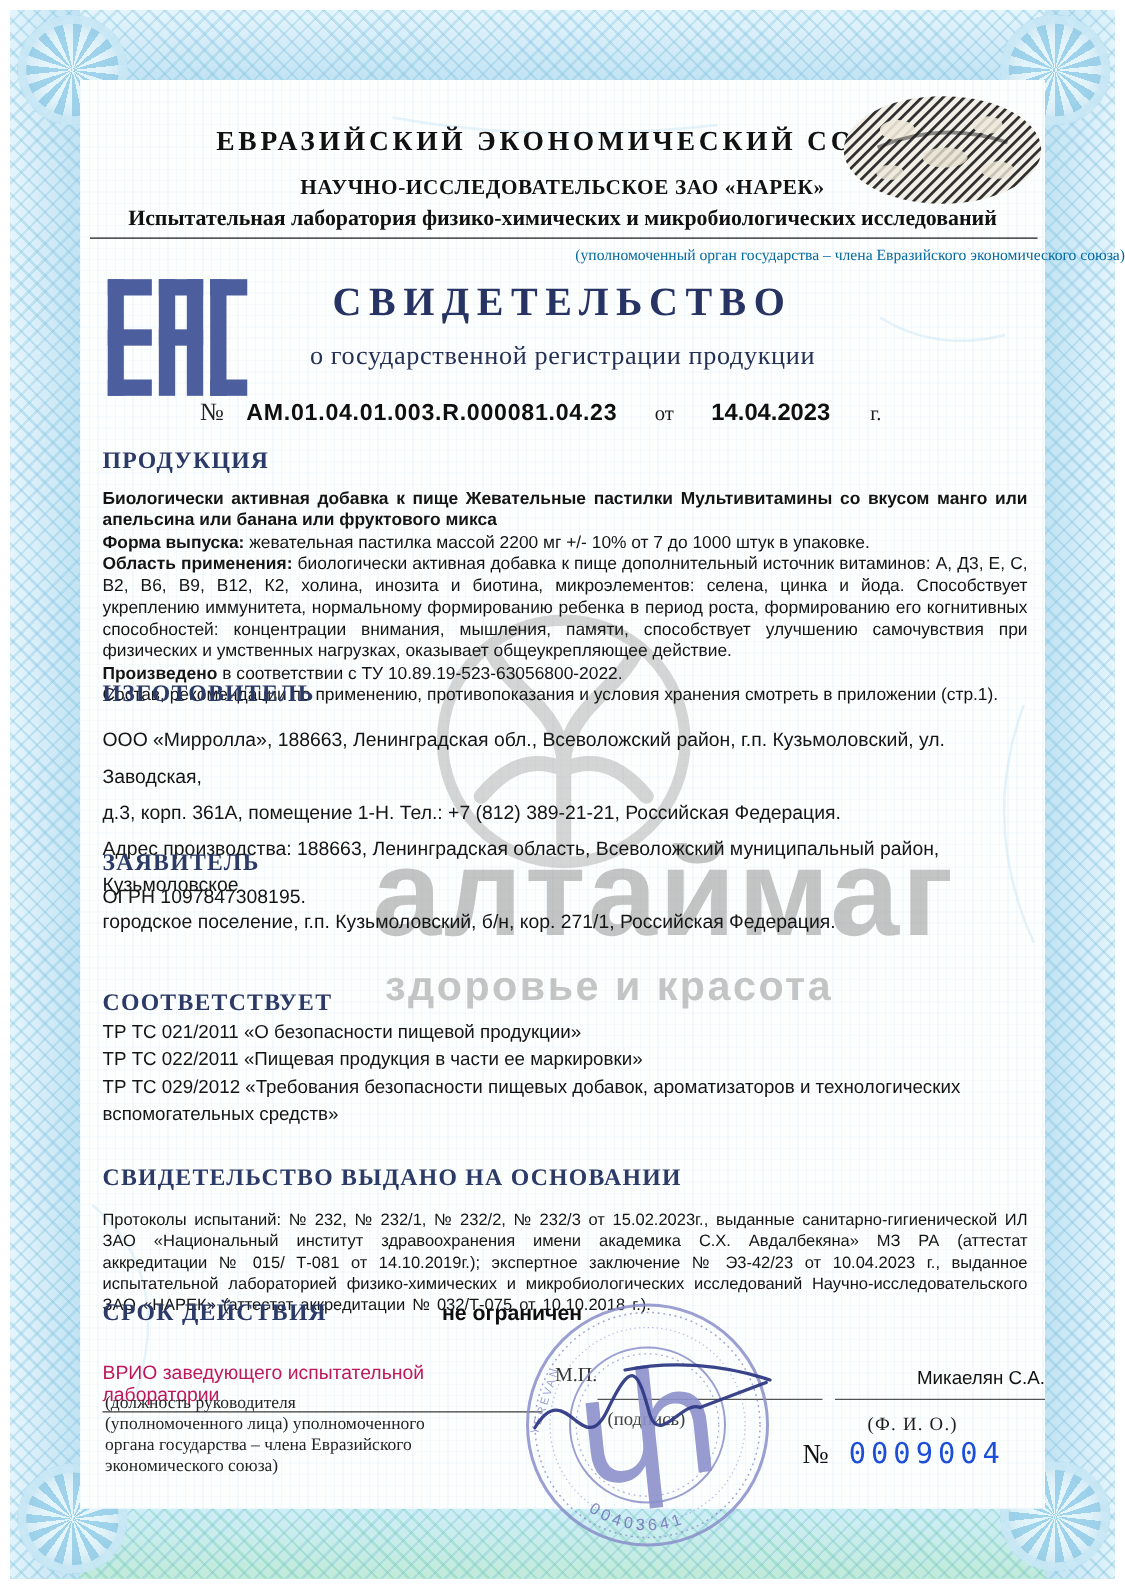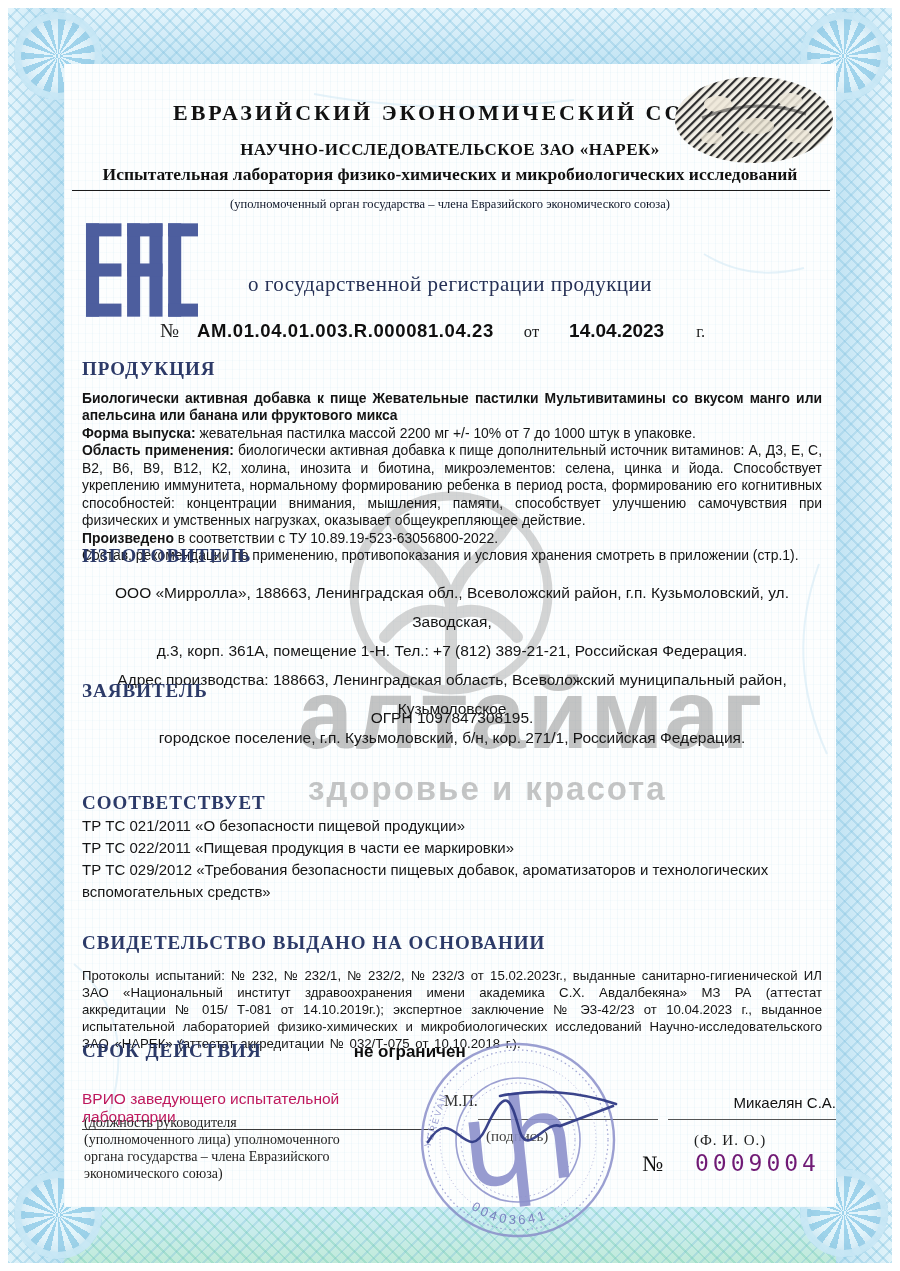--- a/index.html
+++ b/index.html
@@ -63,64 +63,64 @@
   .serif{font-family:"Liberation Serif",serif;}
   .j{text-align:justify;text-align-last:left;}
   .pre{white-space:pre-line;}
   .bb{font-weight:700;}
 
   
   .hdr-union{top:100px;font:700 22px/1.2 "Liberation Serif",serif;letter-spacing:3px;color:#111;}
   .hdr-org{top:140px;font:700 17px/1.2 "Liberation Serif",serif;letter-spacing:.5px;color:#111;}
   .hdr-lab{top:164px;font:700 17.5px/1.2 "Liberation Serif",serif;color:#111;}
   .hdr-rule{top:190px;left:72px;right:70px;border-top:1.6px solid #1b1b1b;height:0;}
-  .hdr-note{top:197px;font:12.5px/1.2 "Liberation Serif",serif;color:#0f172a;}
+  .hdr-note{top:197px;font:12.5px/1.2 "Liberation Serif",serif;color:#0369a1;text-align:right;}
 
   
   .title-main{top:224px;font:700 32px/1.1 "Liberation Serif",serif;letter-spacing:6px;color:#273463;}
   .title-sub{top:272px;font:21px/1.2 "Liberation Serif",serif;color:#253055;letter-spacing:.5px;}
   .numrow{top:319px;left:84px;right:84px;display:flex;align-items:baseline;}
   .numrow .nsign{margin-left:76px;font:20px "Liberation Serif",serif;color:#222;}
   .numrow .nval{margin-left:18px;font-weight:700;font-size:18.5px;letter-spacing:.6px;color:#0f0f0f;}
   .numrow .nfrom{margin-left:30px;font-size:16.5px;color:#1b1b1b;}
   .numrow .ndate{margin-left:30px;font-weight:700;font-size:19px;color:#0f0f0f;}
   .numrow .nyear{margin-left:32px;font-size:16.5px;color:#1b1b1b;}
 
   
   .sec{left:82px;width:740px;}
   .sec h2{margin:0;font:700 19px/1.2 "Liberation Serif",serif;color:#2c3a68;letter-spacing:1px;}
   .body{font-size:13.9px;line-height:17.5px;color:#141414;margin:0;}
   #sec-product{top:358px;}
   #sec-product .body{margin-top:0;}
   #sec-product .pgroup{margin-top:9px;}
   #sec-manufacturer{top:545px;}
   #sec-applicant{top:680px;}
-  .addr{font-size:15.5px;line-height:29px;color:#141414;margin:10px 0 0 0;text-align:center;}
+  .addr{font-size:15.5px;line-height:29px;color:#141414;margin:10px 0 0 0;}
   #sec-compliance{top:792px;}
   .tr-item{font-size:15px;line-height:22px;color:#141414;}
   #sec-compliance .items{}
   #sec-basis{top:932px;}
   .basis-text{margin-top:12px;font-size:13.2px;line-height:17px;word-spacing:2px;}
   #sec-validity{top:1040px;display:flex;align-items:baseline;text-align:center;}
   .validity-value{margin-left:92px;font-weight:700;font-size:17px;color:#0e0e0e;}
 
   
   .pos-title{left:82px;top:1090px;font-size:15.5px;color:#be185d;
      border-bottom:1.2px solid #3a3a3a;padding-bottom:3px;width:352px;}
   .mp{left:444px;top:1092px;font:16px "Liberation Serif",serif;color:#333;}
   .sig-line{left:478px;top:1119px;width:180px;border-top:1.2px solid #555;height:0;}
   .fio-line{left:668px;top:1119px;width:168px;border-top:1.2px solid #555;height:0;}
   .sig-name{left:668px;top:1094px;width:168px;text-align:right;font-size:15px;color:#101010;}
   .sig-caption{left:486px;top:1128px;font:15px "Liberation Serif",serif;color:#404040;}
   .fio-caption{left:694px;top:1132px;font:15px "Liberation Serif",serif;letter-spacing:1px;color:#1c1c1c;text-align:center;}
   .footnote{left:84px;top:1114px;width:330px;font:14px/17px "Liberation Serif",serif;color:#232323;}
   .serial{left:642px;top:1150px;display:flex;align-items:baseline;}
   .serial .s1{font:22px "Liberation Serif",serif;color:#111;}
-  .serial .s2{margin-left:32px;font-family:"DejaVu Sans Mono",monospace;font-size:23px;
-              letter-spacing:4px;color:#701a75;}
+  .serial .s2{margin-left:16px;font-family:"DejaVu Sans Mono",monospace;font-size:23px;
+              letter-spacing:4px;color:#1d4ed8;}
 
   
   .wm-brand{left:298px;top:664px;font-weight:700;font-size:99px;letter-spacing:2px;
             color:rgba(148,148,148,.55);line-height:1;}
   .wm-tagline{left:308px;top:772px;font-weight:700;font-size:33px;letter-spacing:2px;
               color:rgba(158,158,158,.6);line-height:1;}
   svg text{user-select:none;}
 </style>
 </head>
 <body>
@@ -195,20 +195,21 @@
       <rect x="44" y="0" width="14" height="100"></rect>
         <rect x="68" y="0" width="14" height="100"></rect>
       <rect x="44" y="0" width="38" height="14"></rect>
         <rect x="44" y="43" width="38" height="14"></rect>
       <rect x="88" y="0" width="14" height="100"></rect>
         <rect x="88" y="0" width="32" height="14"></rect>
       <rect x="88" y="86" width="32" height="14"></rect>
     </g>
   </svg>
 
+  <div class="abs center title-main">СВИДЕТЕЛЬСТВО</div>
   <div class="abs center title-sub">о государственной регистрации продукции</div>
   <div class="abs numrow">
     <span class="nsign serif">№</span>
     <span class="nval">АМ.01.04.01.003.R.000081.04.23</span>
     <span class="nfrom serif">от</span>
     <span class="ndate">14.04.2023</span>
     <span class="nyear serif">г.</span>
   </div>
 
   <div class="abs sec" id="sec-product">

